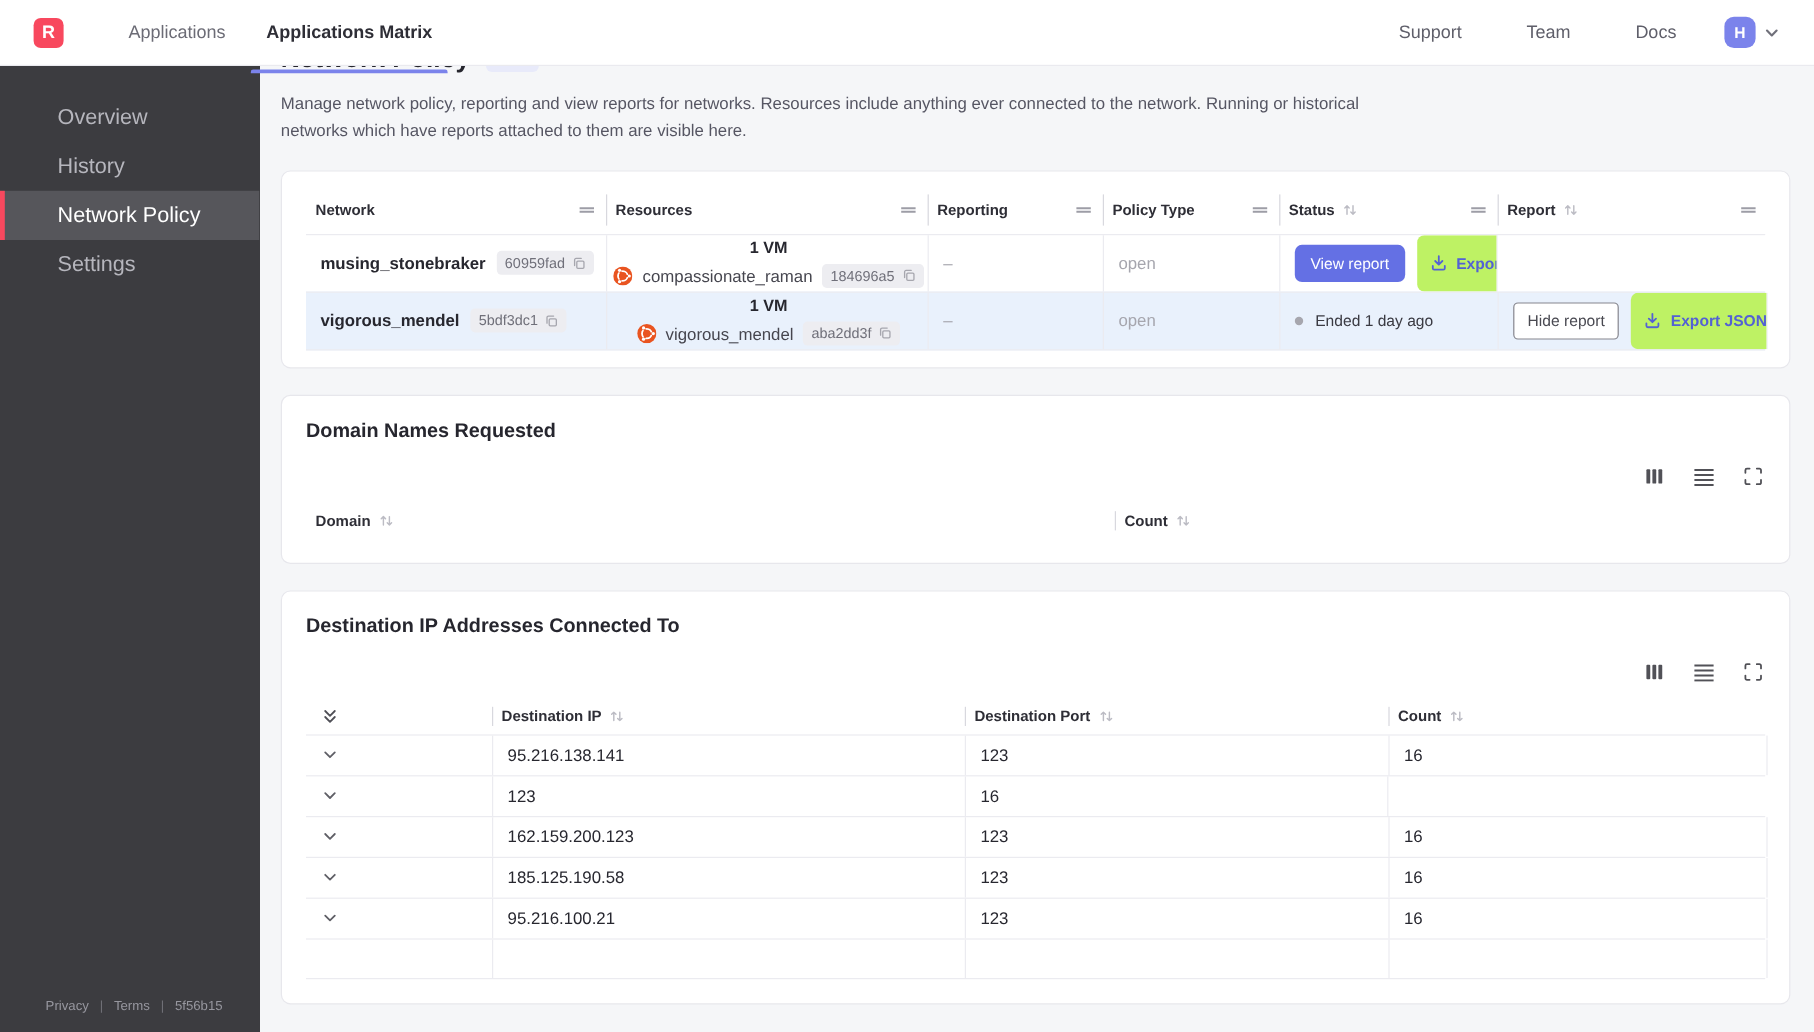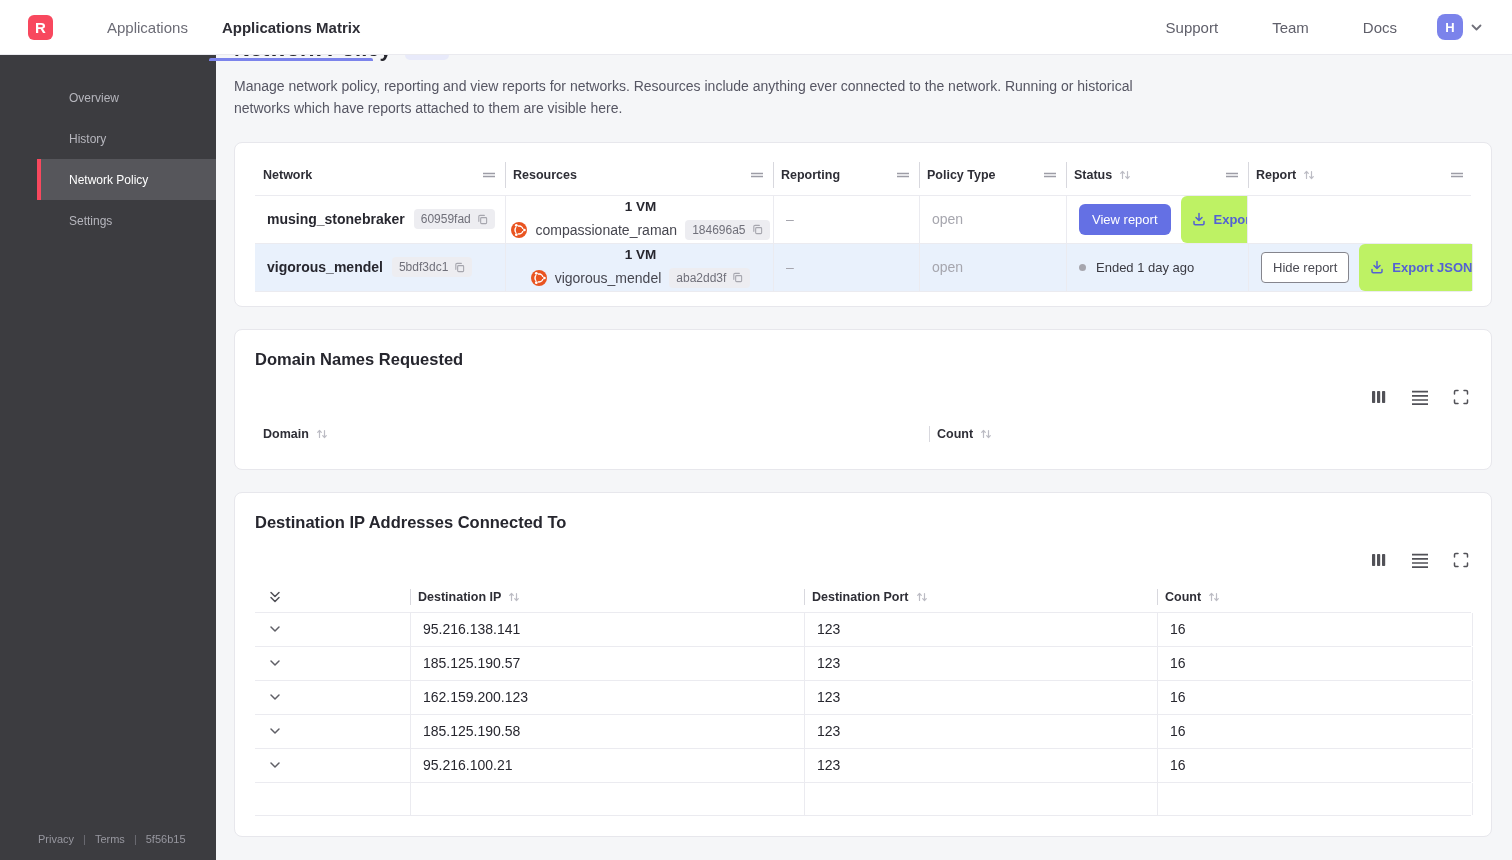--- a/index.html
+++ b/index.html
@@ -36,24 +36,23 @@
     color:#fff; font-size:13px; font-weight:600;
     display:flex; align-items:center; justify-content:center; margin-left:40px;
   }
   .nav-caret { margin-left:6px; display:flex; }
   
   .sidebar {
     position:fixed; top:55px; left:0; bottom:0; width:216px;
     background:#3c3c40; padding-top:22px; z-index:10;
   }
   .side-item {
-    height:41px; display:flex; align-items:center; padding-left:28px;
-    color:#b6b6bd; font-size:12px; cursor:pointer;
+    height:41px; display:flex; align-items:center; padding-left:44px;
+    color:#b6b6bd; font-size:18px; cursor:pointer;
     border-left:4px solid transparent;
-    margin-left:37px;
   }
   .side-item.active {
     background:#56565b; color:#fff; border-left-color:#f8485e; font-weight:500;
   }
   .side-footer {
     position:absolute; bottom:0; left:0; right:0;
     padding:15px 0 15px 38px; font-size:11px; color:#97979f;
     display:flex; align-items:center; gap:9px;
   }
   .side-footer .sep { color:#6f6f76; }
@@ -472,21 +471,20 @@
         <div class="b-cell">16</div>
       </div>
       <div class="grid-row ds">
         <div class="b-cell expander">
             <span>
               <svg width="14" height="14" viewBox="0 0 14 14">
                 <path d="M3 5 7 9l4-4" fill="none" stroke="#5f5f66" stroke-width="1.5" stroke-linecap="round" stroke-linejoin="round"></path>
               </svg>
             </span>
           </div>
-        <div class="b-cell">185.125.190.57</div>
         <div class="b-cell">123</div>
         <div class="b-cell">16</div>
       </div>
       <div class="grid-row ds">
         <div class="b-cell expander">
             <span>
               <svg width="14" height="14" viewBox="0 0 14 14">
                 <path d="M3 5 7 9l4-4" fill="none" stroke="#5f5f66" stroke-width="1.5" stroke-linecap="round" stroke-linejoin="round"></path>
               </svg>
             </span>

